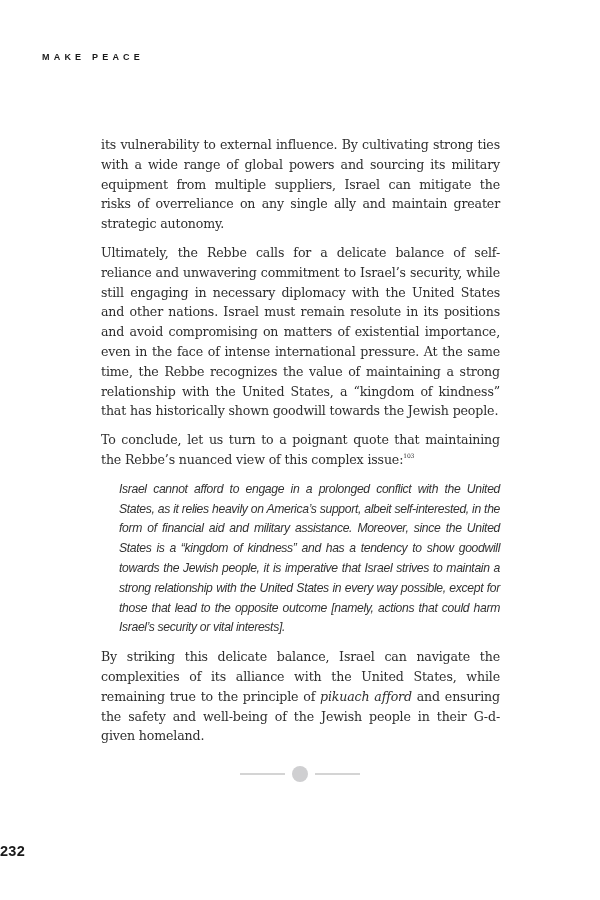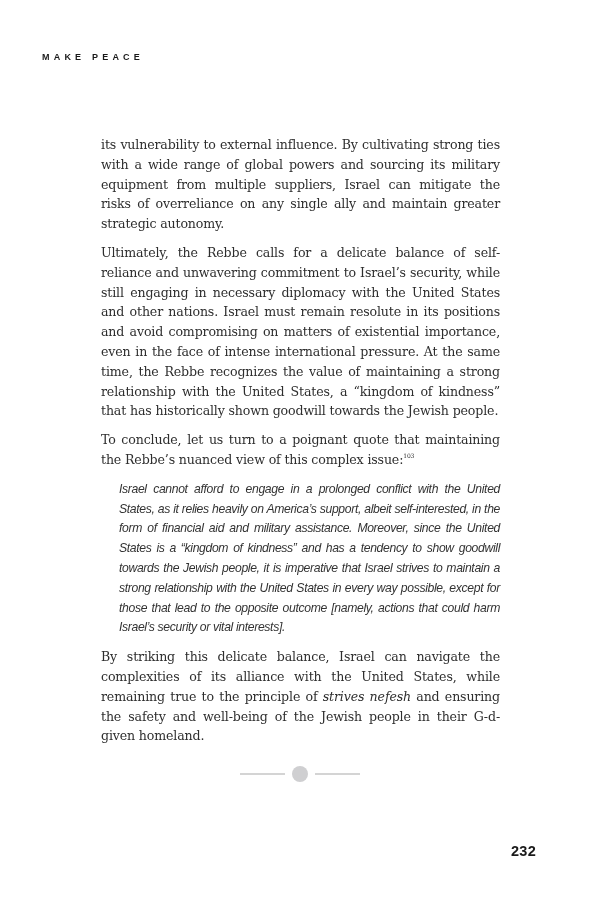--- a/index.html
+++ b/index.html
@@ -74,39 +74,39 @@
       width: 16px;
       height: 16px;
       border-radius: 50%;
       background: #cfcfd1;
     }
     .page-number {
       position: absolute;
       left: 0;
       width: 536px;
       top: 843px;
-      text-align: right;
+      text-align: left;
       font-family: "Liberation Sans", sans-serif;
       font-weight: bold;
       font-size: 14.5px;
       color: #1a1a1a;
       letter-spacing: 0.3px;
     }
   </style>
 </head>
 <body>
 
 <div class="running-head">MAKE PEACE</div>
 
 <div class="content">
   <p>its vulnerability to external influence. By cultivating strong ties with a wide range of global powers and sourcing its military equipment from multiple suppliers, Israel can mitigate the risks of overreliance on any single ally and maintain greater strategic autonomy.</p>
   <p>Ultimately, the Rebbe calls for a delicate balance of self-reliance and unwavering commitment to Israel’s security, while still engaging in necessary diplomacy with the United States and other nations. Israel must remain resolute in its positions and avoid compromising on matters of existential importance, even in the face of intense international pressure. At the same time, the Rebbe recognizes the value of maintaining a strong relationship with the United States, a “kingdom of kindness” that has historically shown goodwill towards the Jewish people.</p>
   <p><span>To conclude, let us turn to a poignant quote that maintaining the Rebbe’s nuanced view of this complex issue:</span><sup>103</sup></p>
   <div class="quote">Israel cannot afford to engage in a prolonged conflict with the United States, as it relies heavily on America’s support, albeit self-interested, in the form of financial aid and military assistance. Moreover, since the United States is a “kingdom of kindness” and has a tendency to show goodwill towards the Jewish people, it is imperative that Israel strives to maintain a strong relationship with the United States in every way possible, except for those that lead to the opposite outcome [namely, actions that could harm Israel’s security or vital interests].</div>
-  <p><span>By striking this delicate balance, Israel can navigate the complexities of its alliance with the United States, while remaining true to the principle of </span><em>strives nefesh</em><span> and ensuring the safety and well-being of the Jewish people in their G-d-given homeland.</span></p>
+  <p><span>By striking this delicate balance, Israel can navigate the complexities of its alliance with the United States, while remaining true to the principle of </span><em>pikuach afford</em><span> and ensuring the safety and well-being of the Jewish people in their G-d-given homeland.</span></p>
 </div>
 
 <div class="divider">
   <div class="line left"></div>
   <div class="dot"></div>
   <div class="line right"></div>
 </div>
 
 <div class="page-number">232</div>
 

